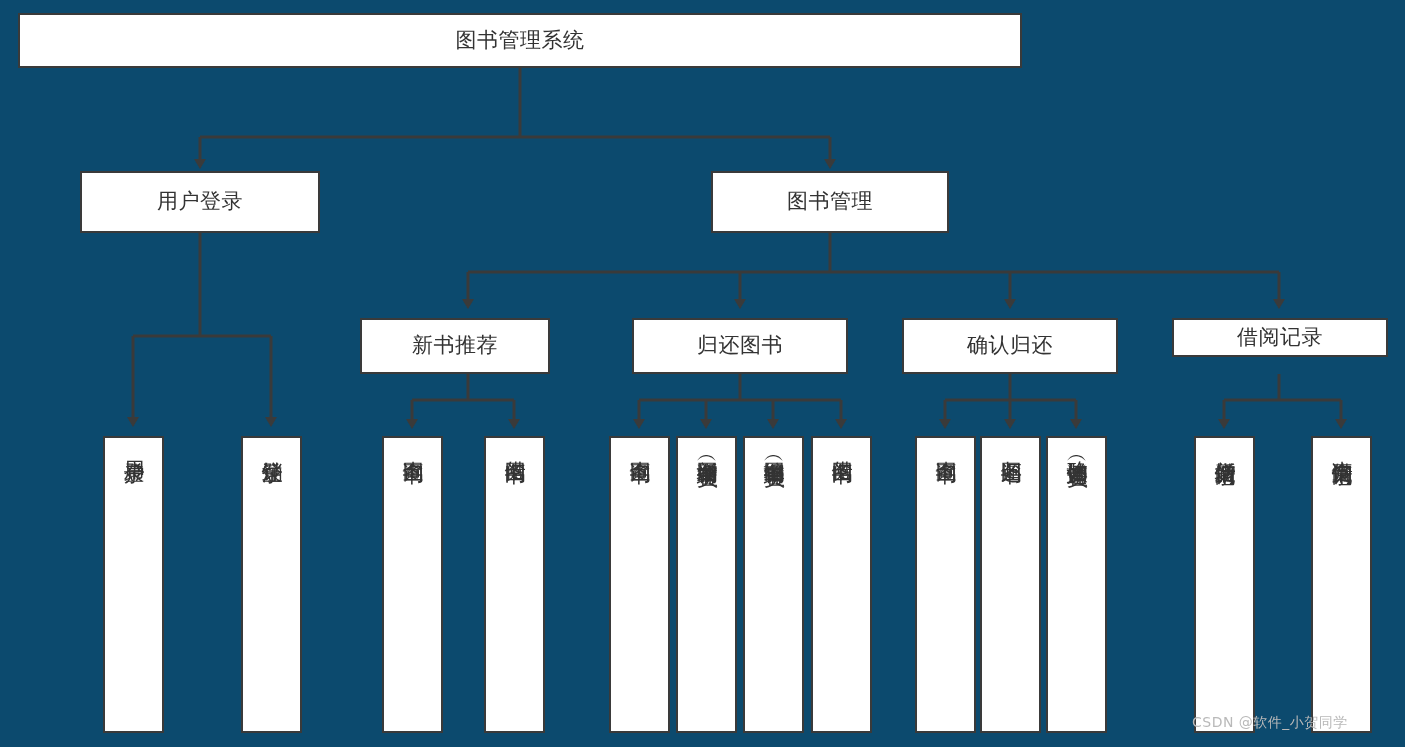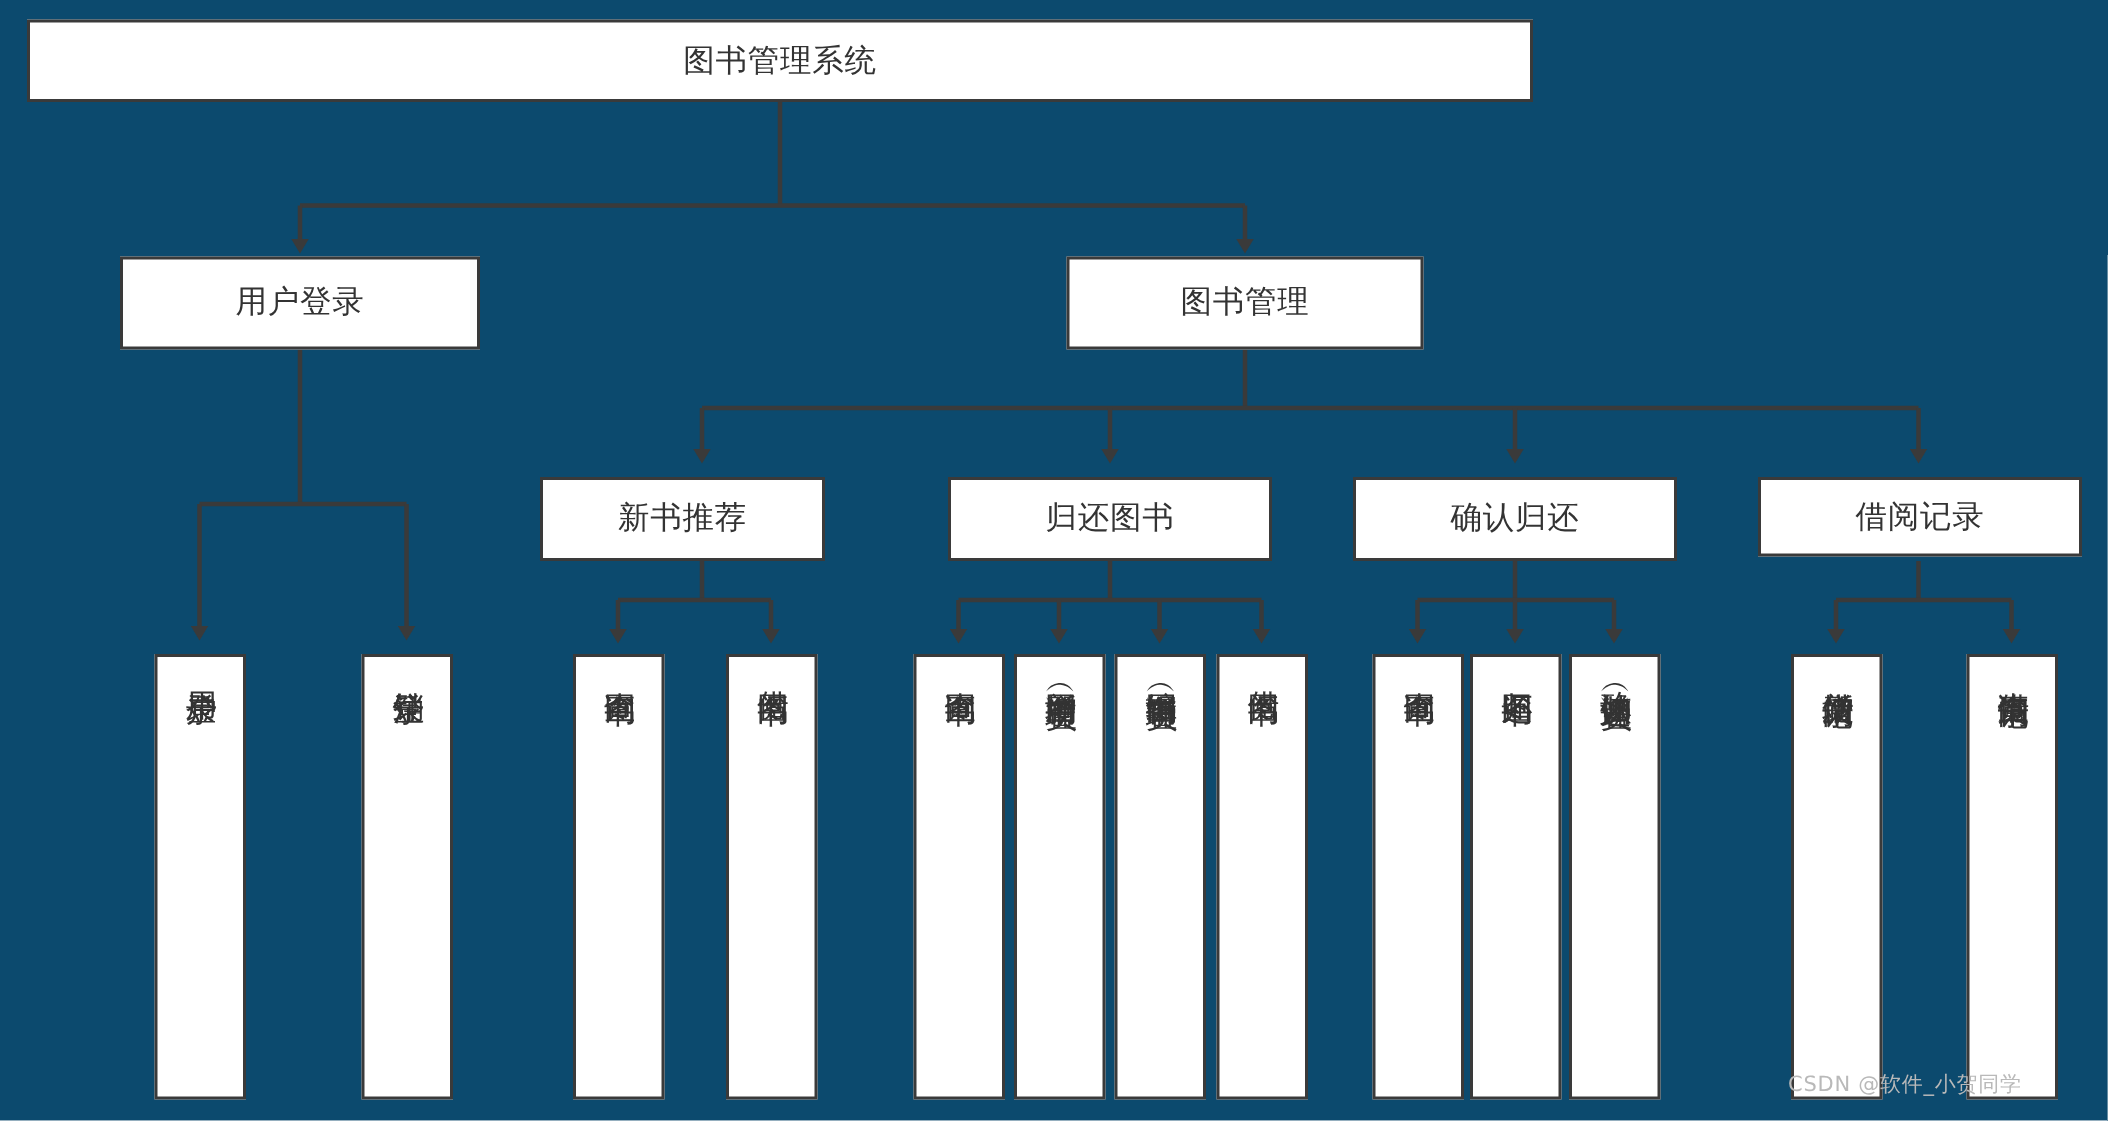--- a/index.html
+++ b/index.html
@@ -139,21 +139,21 @@
 
   <div class="node node-h" style="left:360px; top:318px; width:190px; height:56px;">
     <span class="label">新书推荐</span>
   </div>
   <div class="node node-h" style="left:632px; top:318px; width:216px; height:56px;">
     <span class="label">归还图书</span>
   </div>
   <div class="node node-h" style="left:902px; top:318px; width:216px; height:56px;">
     <span class="label">确认归还</span>
   </div>
-  <div class="node node-h" style="left:1172px; top:318px; width:216px; height:53px;">
+  <div class="node node-h" style="left:1172px; top:318px; width:216px; height:39px;">
     <span class="label">借阅记录</span>
   </div>
 
   <div class="node node-v" style="left:103px; top:436px; width:61px; height:297px;">
     <span class="label">用户登录</span>
   </div>
   <div class="node node-v" style="left:241px; top:436px; width:61px; height:297px;">
     <span class="label">注销登录</span>
   </div>
 

